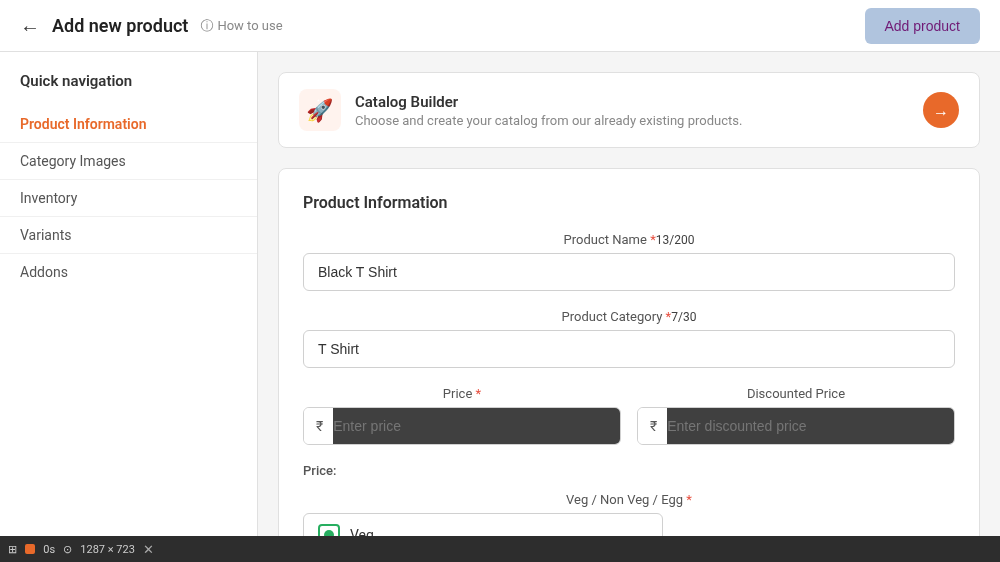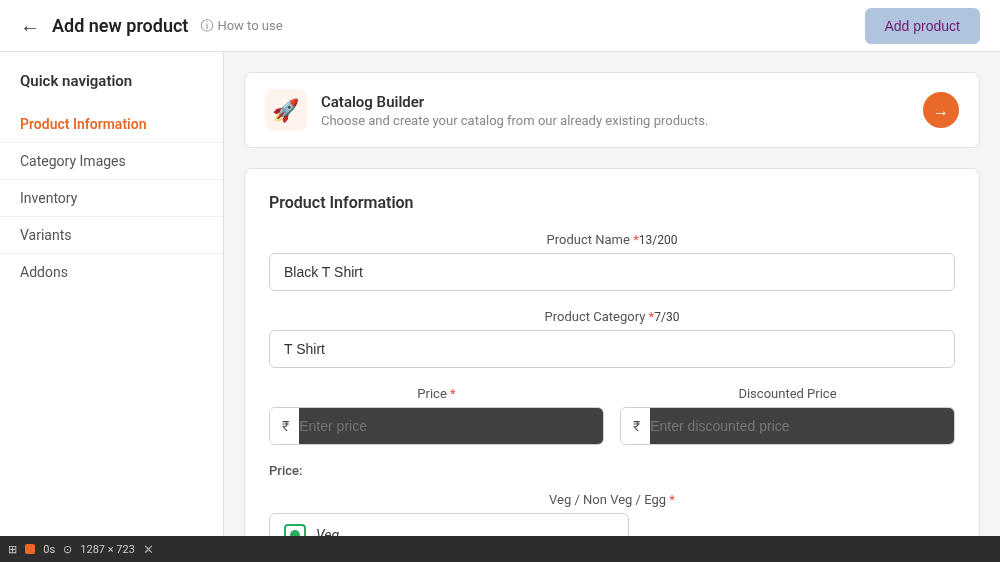--- a/index.html
+++ b/index.html
@@ -18,21 +18,21 @@
     .add-product-btn {
       background: #b0c4de; color: #701a75; border: none; border-radius: 6px;
       padding: 10px 20px; font-size: 14px; font-weight: 500; cursor: pointer;
     }
 
     
     .main-layout { display: flex; height: calc(100vh - 52px); overflow: hidden; }
 
     
     .sidebar {
-      width: 224px; background: #fff; border-right: 1px solid #e0e0e0;
+      width: 258px; background: #fff; border-right: 1px solid #e0e0e0;
       padding: 20px 0; flex-shrink: 0;
     }
     .sidebar-title { font-size: 15px; font-weight: 600; color: #333; padding: 0 20px 16px; }
     .sidebar-item {
       padding: 10px 20px; font-size: 14px; color: #555; cursor: pointer;
       border-bottom: 1px solid #f0f0f0;
     }
     .sidebar-item:last-child { border-bottom: none; }
     .sidebar-item.active { color: #e8692a; font-weight: 600; }
 
@@ -227,21 +227,21 @@
 
       <div class="price-note">Price:</div>
 
       <div class="form-group">
         <div class="form-label-row">
           <span class="form-label">
             <span>Veg / Non Veg / Egg</span>
             <span class="required"> *</span>
           </span>
         </div>
-        <div class="select-wrap" style="max-width: 360px; font-style: italic;">
+        <div class="select-wrap" style="max-width: 360px;">
           <div class="select-left">
             <div class="veg-icon">
               <div class="veg-dot"></div>
             </div>
             <span class="select-text">Veg</span>
           </div>
           <span class="chevron-down">⌄</span>
         </div>
       </div>
 

